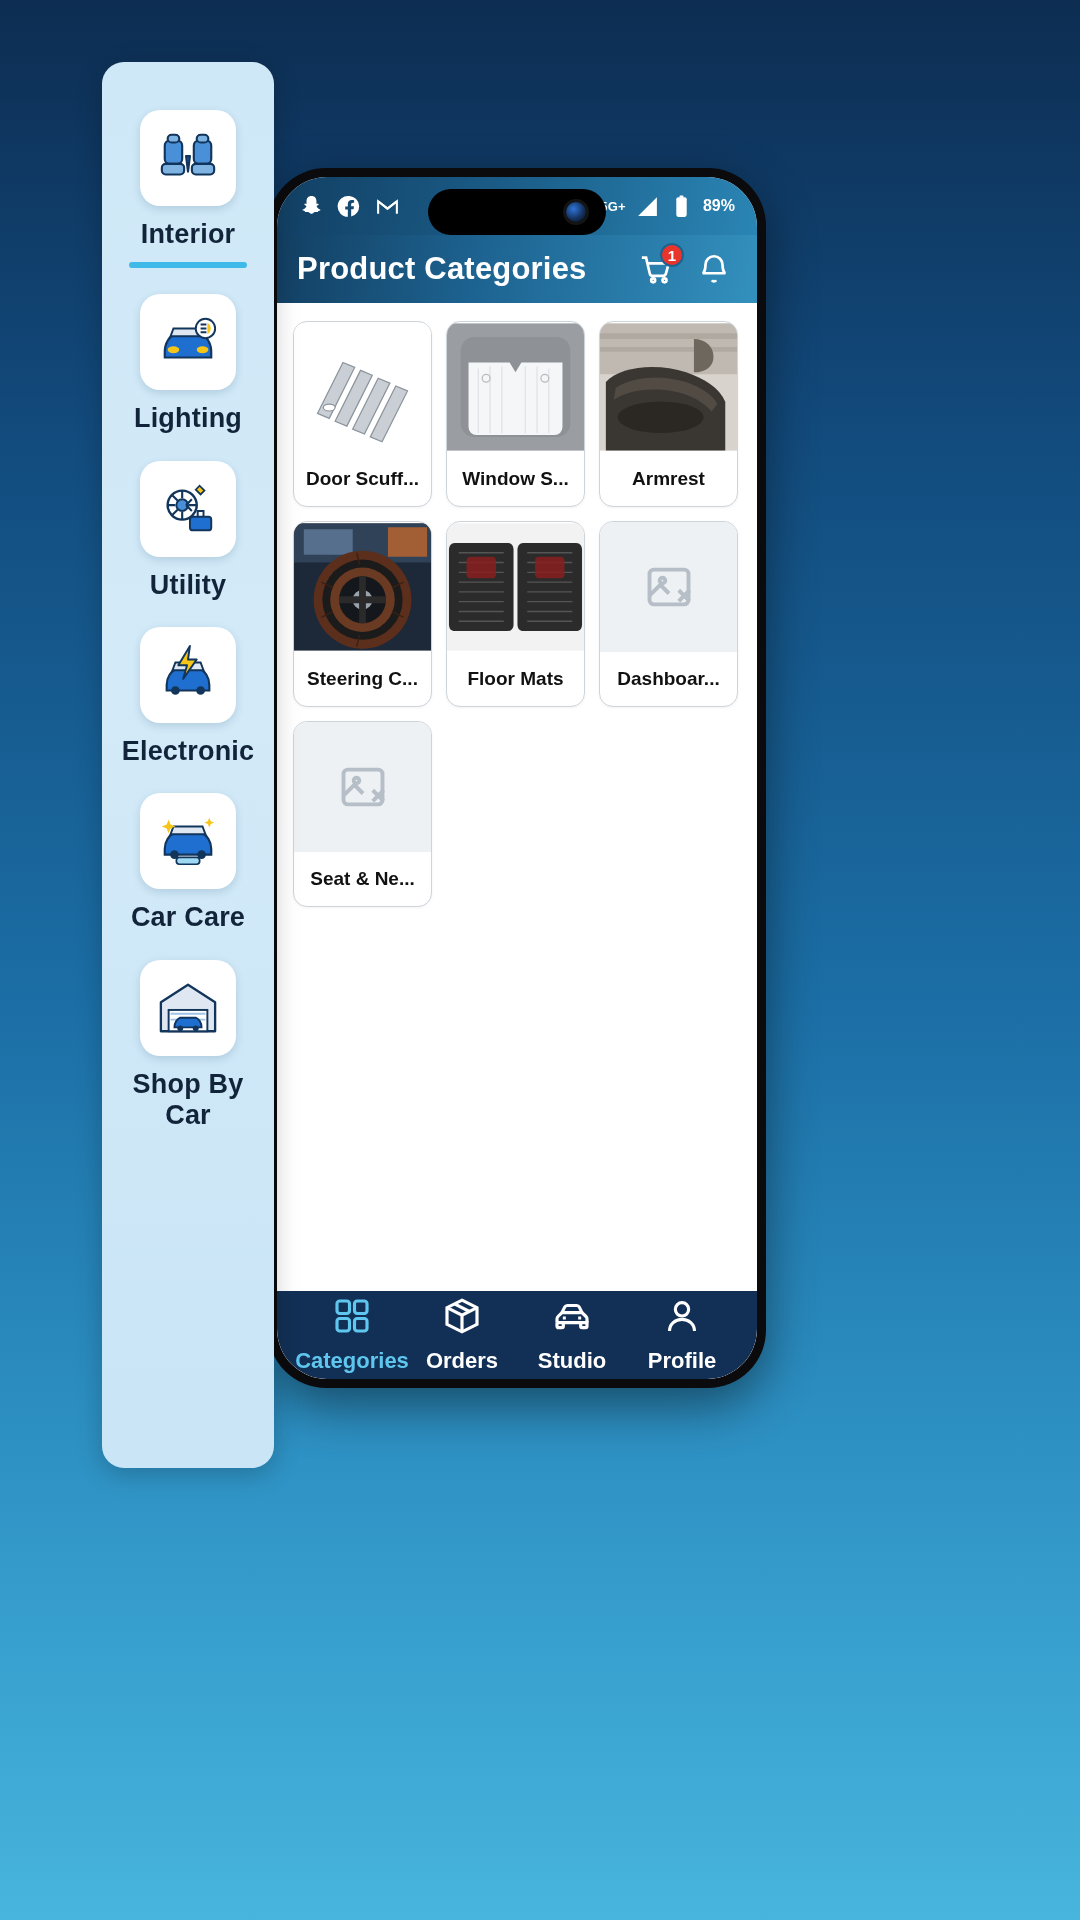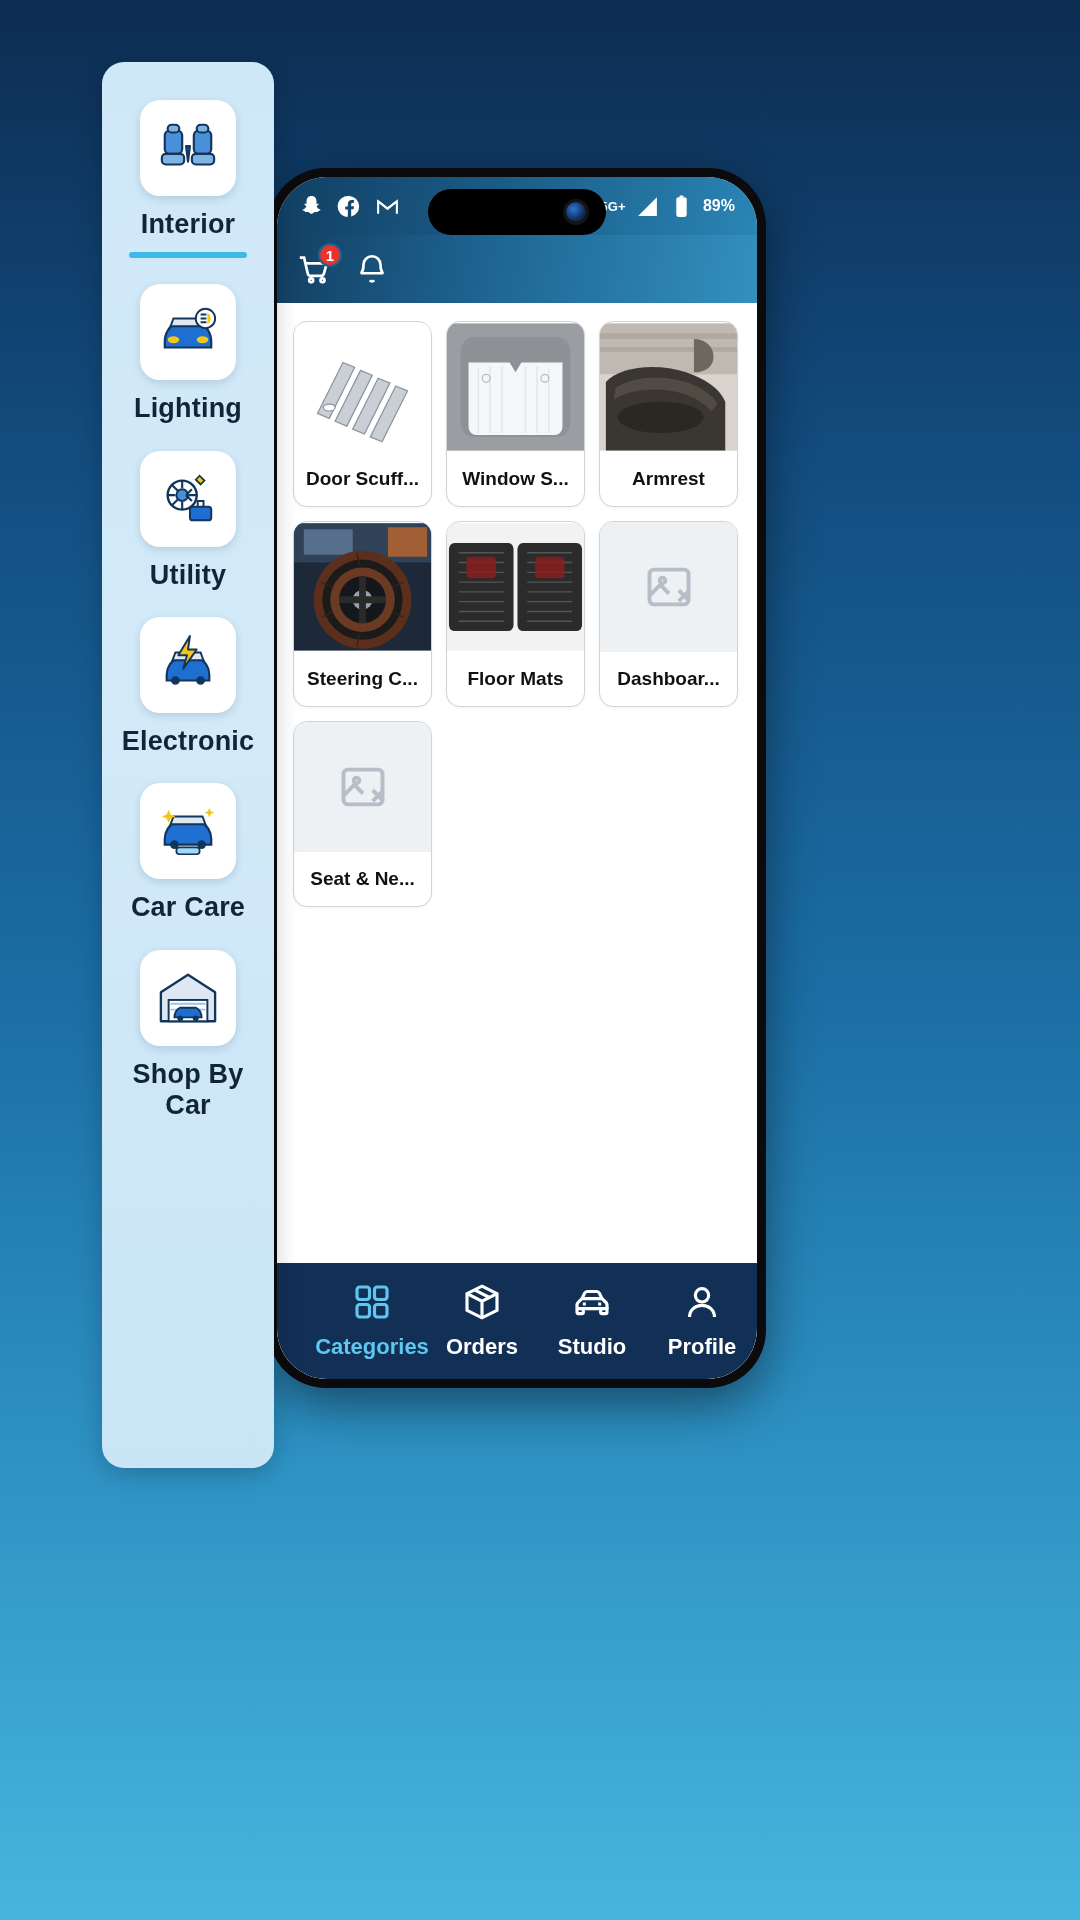--- a/index.html
+++ b/index.html
@@ -10,21 +10,21 @@
     position:relative;
   }
 
   
   #sidebar{
     position:absolute; left:102px; top:62px; width:172px; height:1406px;
     background:linear-gradient(180deg,#cfe8f7 0%,#d3eaf8 45%,#c9e5f6 100%);
     border-radius:22px;
     box-shadow:0 6px 26px rgba(0,0,0,.22);
     z-index:40;
-    padding-top:38px;
+    padding-top:48px;
   }
   .cat{
     width:100%; display:flex; flex-direction:column; align-items:center;
     margin-bottom:26px; position:relative;
   }
   .cat-tile{
     width:96px; height:96px; background:#ffffff; border-radius:20px;
     display:flex; align-items:center; justify-content:center;
     box-shadow:0 3px 9px rgba(20,60,100,.16);
     font-size:52px; line-height:1;
@@ -111,23 +111,23 @@
   .pname{
     height:54px; display:flex; align-items:center; justify-content:center;
     font-size:19px; font-weight:700; color:#111; text-align:right;
     white-space:nowrap; overflow:hidden; text-overflow:ellipsis; padding:0 6px;
   }
   .ph-empty{ background:#eef1f4; }
   .ph-empty svg{ width:52px; height:52px; stroke:#b6bec7; fill:none; stroke-width:1.8; }
 
   
   #bottomnav{
-    position:absolute; bottom:0; left:0; width:100%; height:116px;
+    position:absolute; bottom:0; left:0; width:100%; height:88px;
     background:#123055;
-    display:flex; align-items:center; justify-content:flex-end;
+    display:flex; align-items:center; justify-content:center;
     border-bottom-left-radius:50px; border-bottom-right-radius:50px;
   }
   .nav{ display:flex; flex-direction:column; align-items:center; gap:8px; width:110px; }
   .nav svg{ width:40px; height:40px; stroke:#fff; fill:none; stroke-width:1.9; }
   .nav .lbl{ font-size:22px; font-weight:700; color:#fff; }
   .nav.active svg{ stroke:#5fc7ef; }
   .nav.active .lbl{ color:#5fc7ef; }
 </style>
 </head>
 <body>
@@ -258,20 +258,21 @@
             <rect x="10" y="1.5" width="4" height="2" rx="1"></rect>
           </svg>
         <span class="sb-batt">89%</span>
       </div>
       <div id="notch">
         <div id="cam"></div>
       </div>
     </div>
 
     <div id="appbar">
+      <div id="apptitle">Product Categories</div>
       <div class="hdr-actions">
         <div class="hdr-btn">
           <svg viewBox="0 0 24 24">
               <path d="M2 4h3l2.6 11.2a2 2 0 0 0 2 1.6h7.4a2 2 0 0 0 2-1.5L21 8H6"></path>
               <circle cx="10" cy="20" r="1.4"></circle>
               <circle cx="18" cy="20" r="1.4"></circle>
             </svg>
           <span id="cart-badge">1</span>
         </div>
         <div class="hdr-btn">

